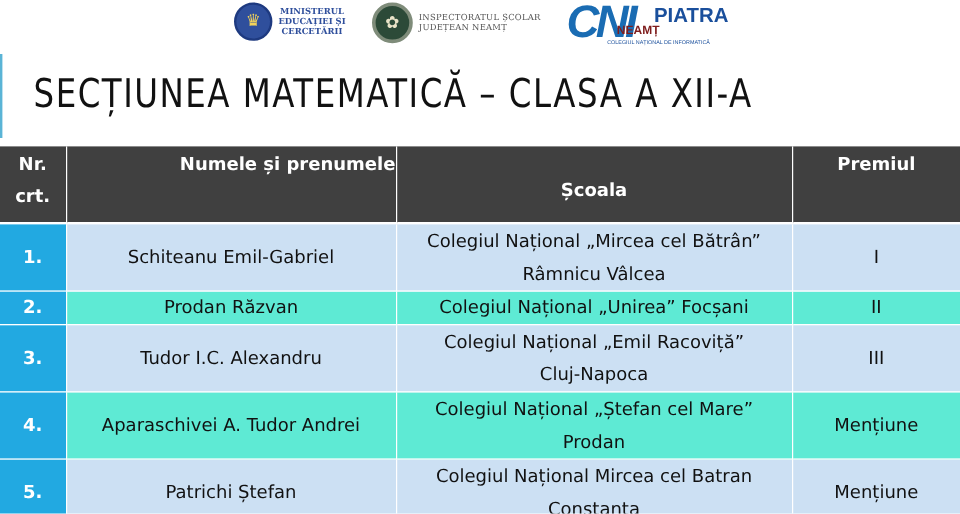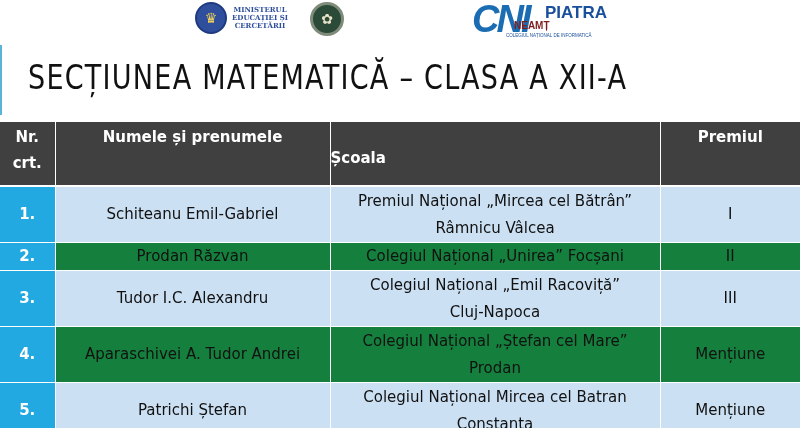--- a/index.html
+++ b/index.html
@@ -74,52 +74,56 @@
   table.results col.c2 { width: 275px; }
   table.results col.c3 { width: 330px; }
   table.results col.c4 { width: 140px; }
   table.results th {
     background: #404040; color: #ffffff; font-weight: bold;
     font-size: 15px; height: 55px; padding: 0;
     border-right: 1px solid #ffffff; border-bottom: 2px solid #ffffff;
     vertical-align: top;
   }
   table.results th.h-nr { text-align: center; line-height: 26px; padding-top: 2px; }
-  table.results th.h-name { text-align: center; line-height: 26px; padding-top: 2px; }
-  table.results th.h-school { vertical-align: middle; text-align: left; padding-top: 8px; }
+  table.results th.h-name { text-align: right; line-height: 26px; padding-top: 2px; }
+  table.results th.h-school { vertical-align: middle; text-align: center; padding-top: 8px; }
   table.results th.h-prize { text-align: center; line-height: 26px; padding-top: 2px; border-right: none; margin-top: 28px; }
   table.results td {
     font-size: 15px; color: #111; text-align: center; padding: 0;
     border-right: 1px solid #ffffff; border-bottom: 1px solid #ffffff;
     line-height: 27px;
   }
   table.results td.nr {
     background: #22a9e1; color: #ffffff; font-weight: bold;
   }
   table.results tr.odd td:not(.nr) { background: #cce0f3; }
-  table.results tr.even td:not(.nr) { background: #15803d; }
+  table.results tr.even td:not(.nr) { background: #5eead4; }
   table.results td:last-child { border-right: none; }
   tr.tall td { height: 55px; }
   tr.short td { height: 26px; }
   .school-line { display: block; }
 </style>
 </head>
 <body>
 
 <div class="logos">
   <div class="logo logo-min">
     <div class="seal">♛</div>
     <div class="logo-text">
       <div>MINISTERUL</div>
       <div>EDUCAȚIEI ȘI</div>
       <div>CERCETĂRII</div>
     </div>
   </div>
   <div class="logo logo-isj">
     <div class="seal2">✿</div>
+    <div class="logo-text">
+      <div>INSPECTORATUL ȘCOLAR</div>
+      <div>JUDEȚEAN NEAMȚ</div>
+    </div>
   </div>
   <div class="logo logo-cni">
     <div class="cni-wrap">
       <div class="cni-big">CNI</div>
       <div class="cni-piatra">PIATRA</div>
       <div class="cni-neamt">NEAMȚ</div>
       <div class="cni-sub">COLEGIUL NAȚIONAL DE INFORMATICĂ</div>
     </div>
   </div>
 </div>
@@ -143,21 +147,21 @@
       <th class="h-name">Numele și prenumele</th>
       <th class="h-school">Școala</th>
       <th class="h-prize">Premiul</th>
     </tr>
   </thead>
   <tbody>
     <tr class="odd tall">
       <td class="nr">1.</td>
       <td>Schiteanu Emil-Gabriel</td>
       <td>
-        <span class="school-line">Premiul Național „Mircea cel Bătrân”</span>
+        <span class="school-line">Colegiul Național „Mircea cel Bătrân”</span>
         <span class="school-line">Râmnicu Vâlcea</span>
       </td>
       <td>I</td>
     </tr>
     <tr class="even short">
       <td class="nr">2.</td>
       <td>Prodan Răzvan</td>
       <td>
         <span class="school-line">Colegiul Național „Unirea” Focșani</span>
       </td>

